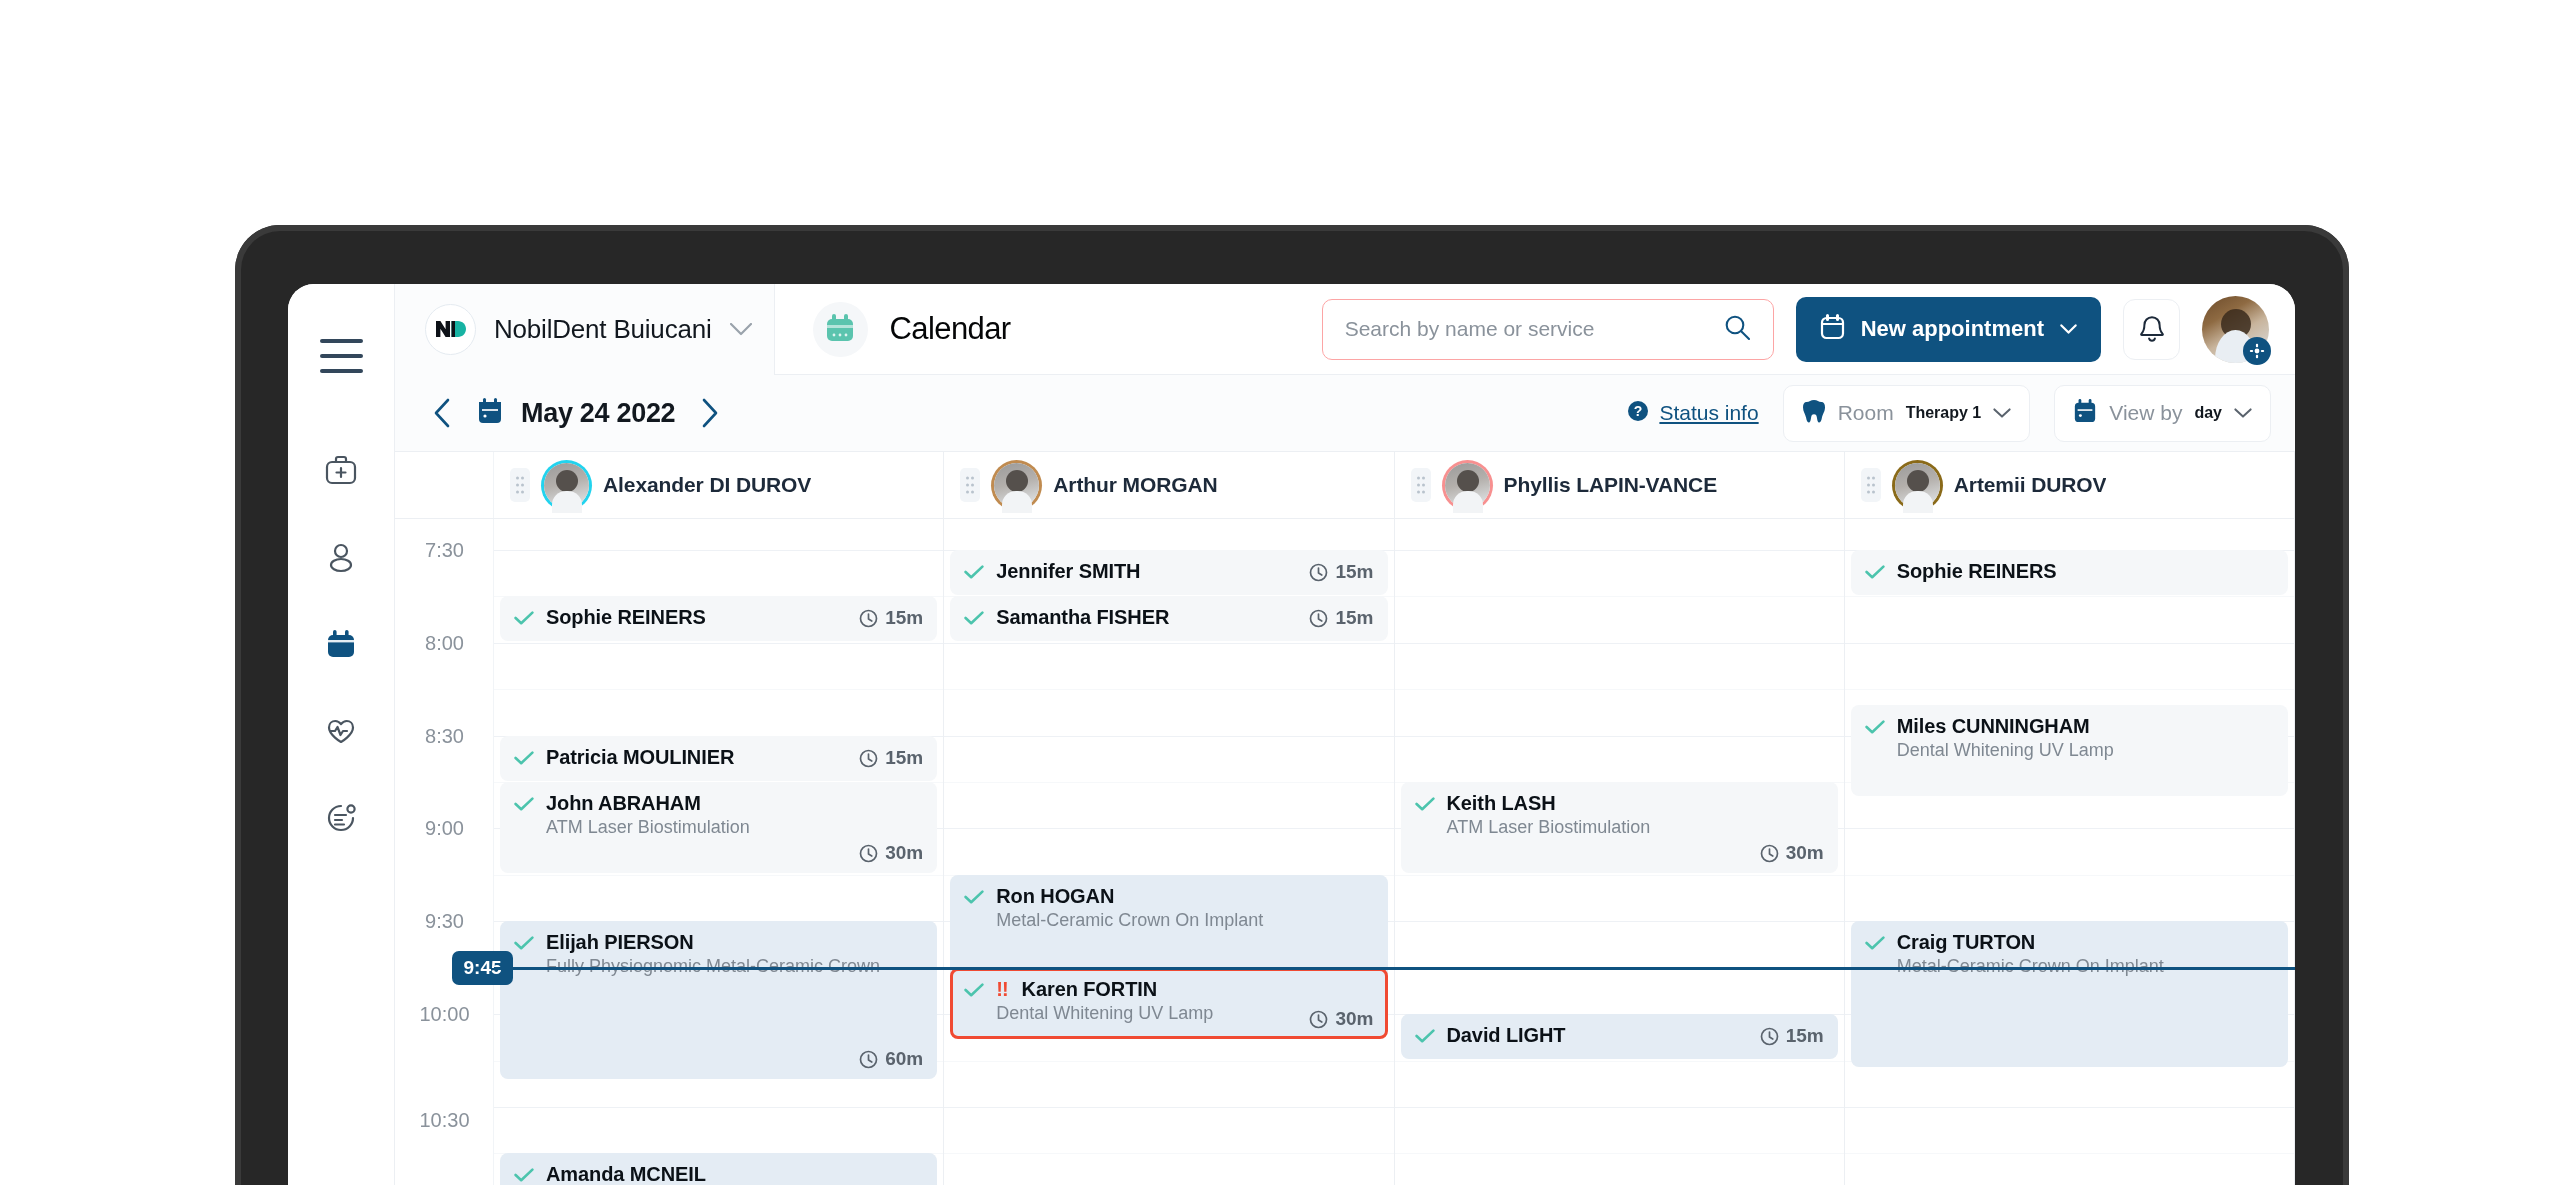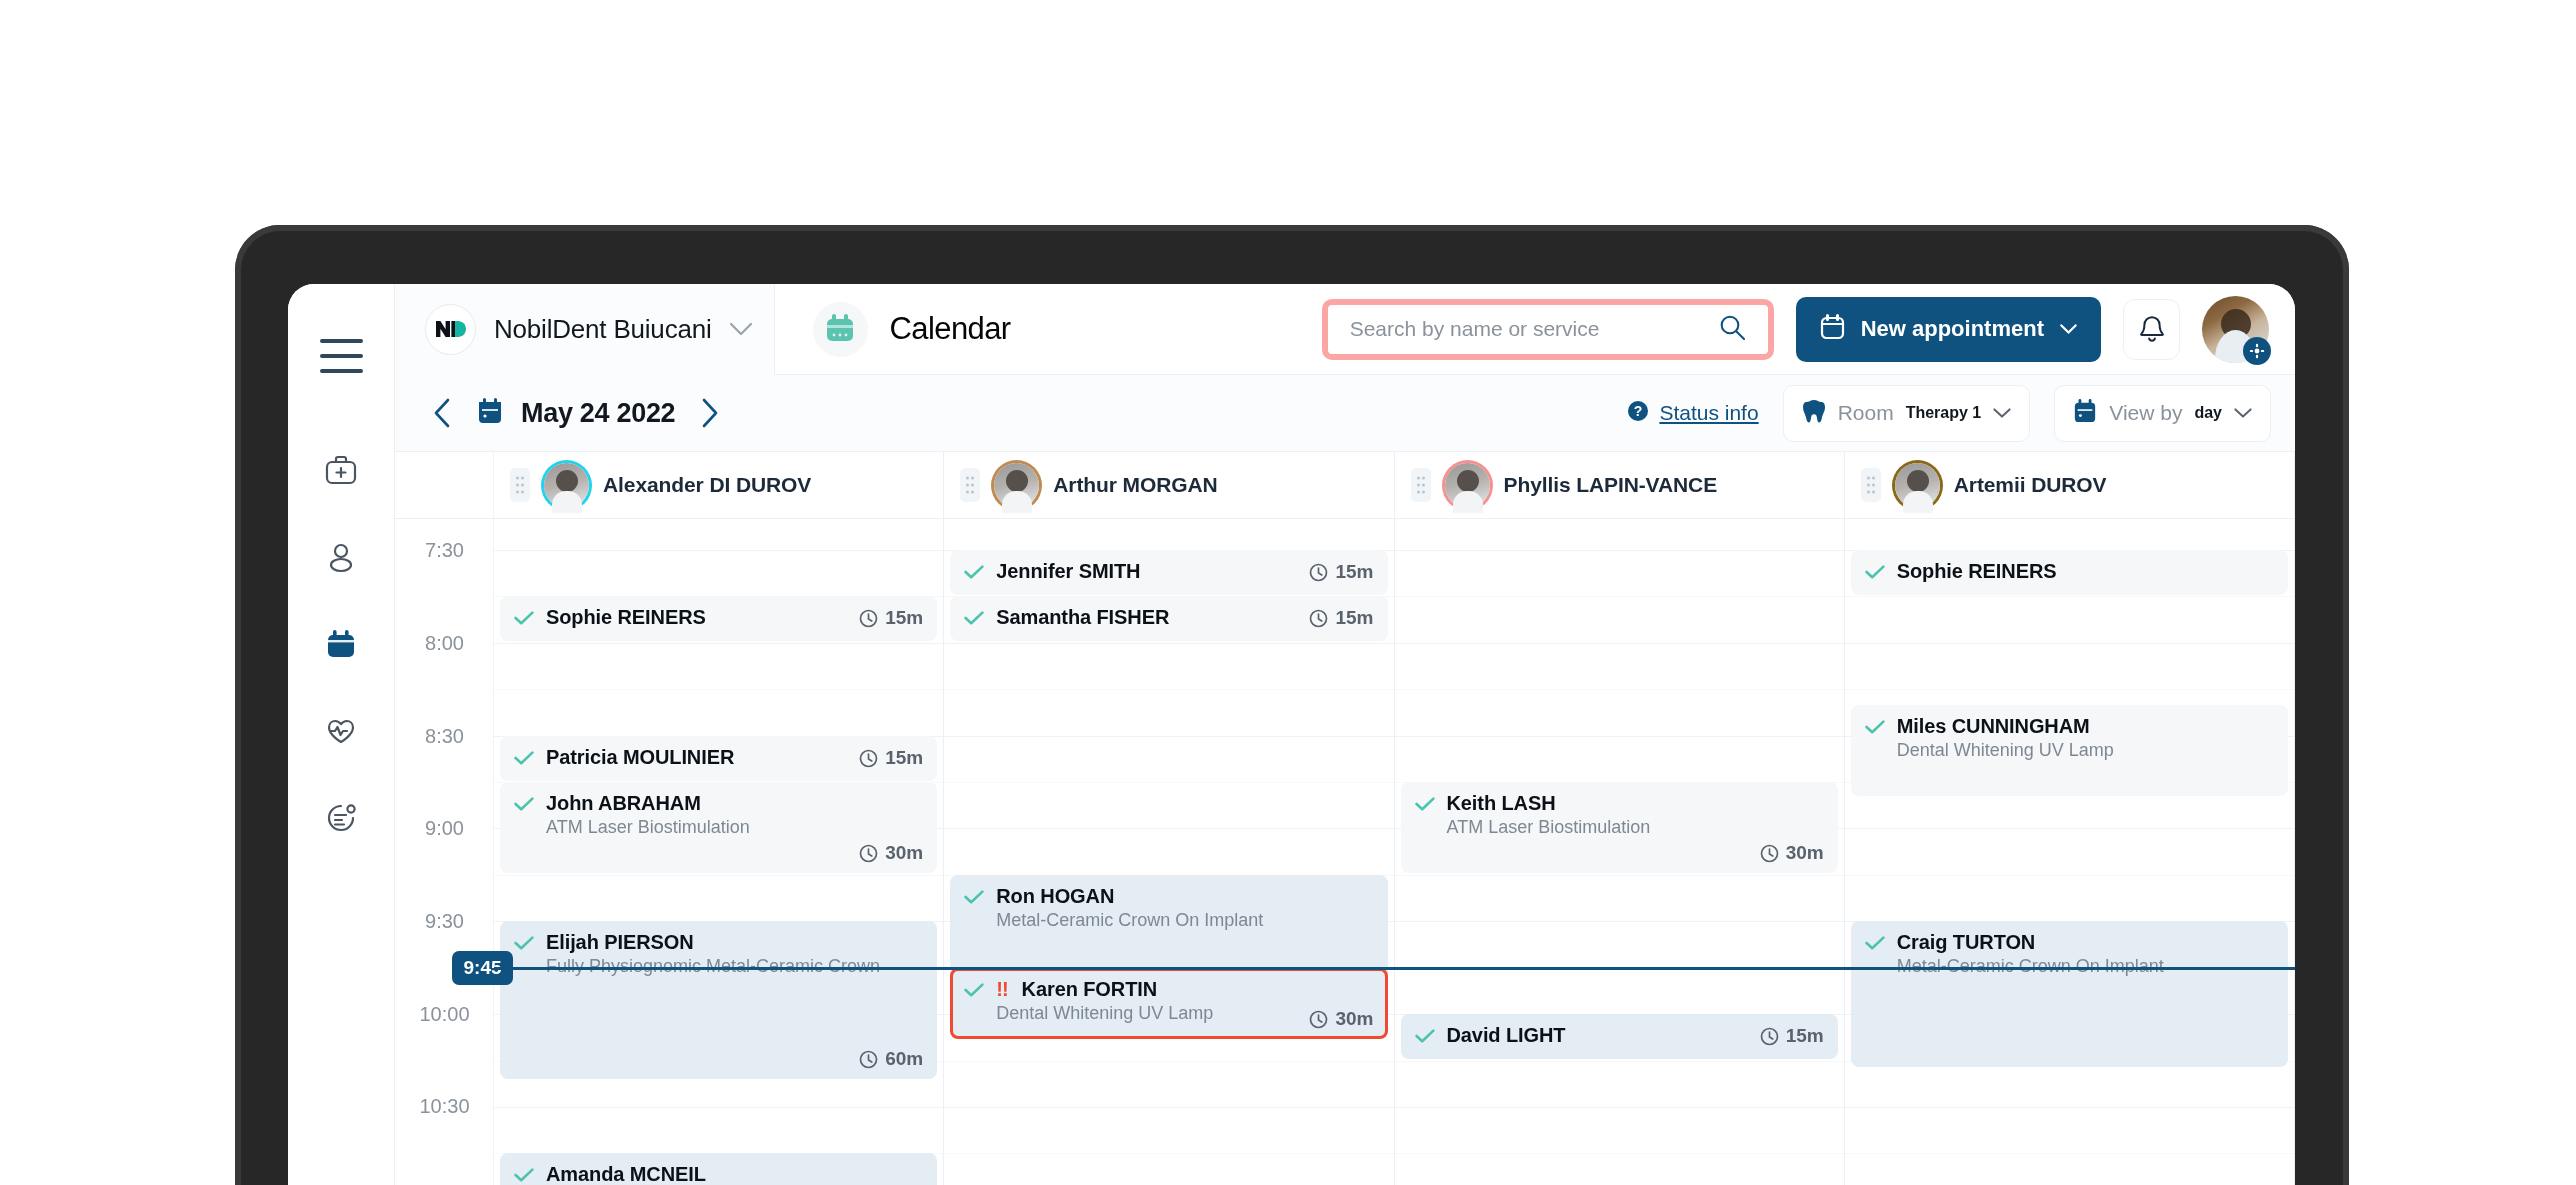--- a/index.html
+++ b/index.html
@@ -77,21 +77,21 @@
   #pagetitle-wrap { display: flex; align-items: center; gap: 22px; margin-left: 38px; }
   #pagetitle-ico {
     width: 55px; height: 55px; border-radius: 50%;
     background: #f5f7f9; display: flex; align-items: center; justify-content: center;
   }
   #pagetitle { font-size: 31px; font-weight: 400; color: #050607; letter-spacing: -0.6px; }
 
   #topbar-right { margin-left: auto; display: flex; align-items: center; gap: 22px; padding-right: 26px; }
   #search {
     width: 452px; height: 61px;
-    border: 6px solid #fca5a5; border-radius: 10px;
+    border: 1px solid #fca5a5; border-radius: 10px;
     display: flex; align-items: center; padding: 0 22px;
     background: #fff;
   }
   #search input {
     border: 0; outline: 0; flex: 1; font-size: 21px; color: #545d69;
     font-family: "Liberation Sans", sans-serif; background: transparent;
   }
   #search input::placeholder { color: #8a929b; }
   #new-appt {
     height: 65px; background: #0f5280; color: #fff; border: 0; border-radius: 10px;
@@ -482,21 +482,21 @@
           </div>
         </div>
     <div id="gridwrap">
       <div id="timegutter">
             <div class="tlabel" style="top: 31px;">7:30</div>
             <div class="tlabel" style="top: 124px;">8:00</div>
             <div class="tlabel" style="top: 217px;">8:30</div>
             <div class="tlabel" style="top: 309px;">9:00</div>
             <div class="tlabel" style="top: 402px;">9:30</div>
             <div class="tlabel" style="top: 495px;">10:00</div>
-            <div class="tlabel" style="top: 587px;">10:30</div>
+            <div class="tlabel" style="top: 601px;">10:30</div>
             <div id="nowchip" style="top: 449px;">9:45</div>
           </div>
       <div id="cols">
             <div class="col">
               <div class="hline" style="top: 31px;"></div>
               <div class="hline" style="top: 124px;"></div>
               <div class="hline" style="top: 217px;"></div>
               <div class="hline" style="top: 309px;"></div>
               <div class="hline" style="top: 402px;"></div>
               <div class="hline" style="top: 495px;"></div>

